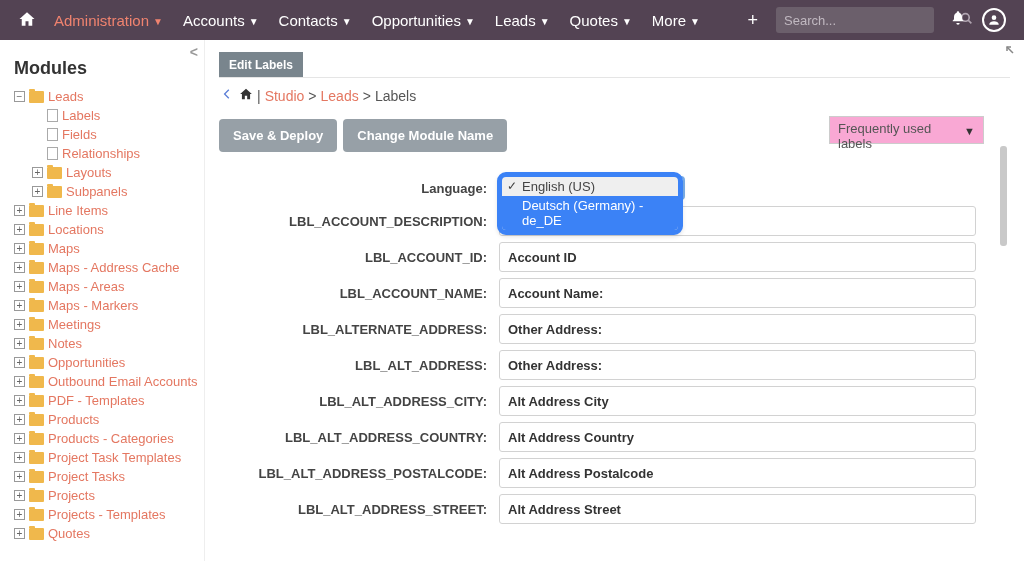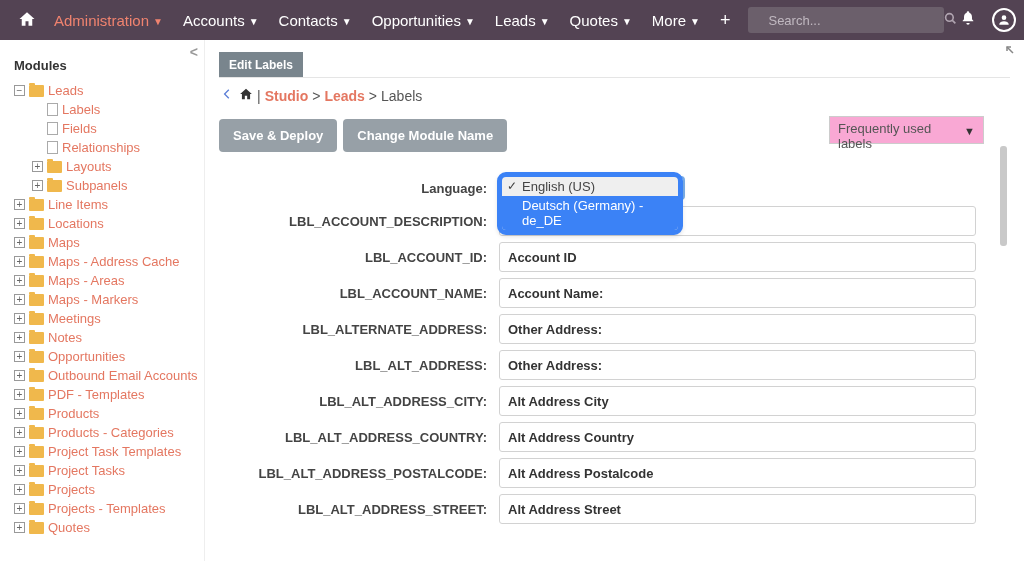--- a/index.html
+++ b/index.html
@@ -7,35 +7,35 @@
 
 
 .topnav { height: 40px; background: #534353; display: flex; align-items: center; padding: 0 10px; color: #fff; }
 .topnav .home-btn { padding: 4px 8px; }
 .topnav .menu { display: flex; align-items: flex-end; }
 .topnav .menu-item { padding: 0 10px; font-size: 15px; color: #fff; cursor: pointer; display: flex; align-items: center; gap: 4px; }
 .topnav .menu-item.active { color: #f0836f; }
 .topnav .caret-down { font-size: 10px; margin-top: 2px; }
 .topnav .spacer { flex: 1; }
 .topnav .plus-btn { padding: 4px 10px; font-size: 18px; color: #fff; }
-.topnav .search-box { background: #6b5f6b; border-radius: 3px; width: 196px; height: 26px; display: flex; align-items: center; padding: 0 20px; margin: 0 8px; }
+.topnav .search-box { background: #6b5f6b; border-radius: 3px; width: 158px; height: 26px; display: flex; align-items: center; padding: 0 8px; margin: 0 8px; }
 .topnav .search-box input { background: transparent; border: none; outline: none; color: #e0e0e0; font-size: 13px; flex: 1; }
 .topnav .search-box input::placeholder { color: #c0b8c0; }
 .topnav .search-box .s-icon { color: #b0a4b0; font-size: 13px; }
 .topnav .bell-btn, .topnav .user-btn { padding: 4px 8px; font-size: 18px; }
 .user-circle { width: 24px; height: 24px; border: 2px solid #fff; border-radius: 50%; display: flex; align-items: center; justify-content: center; }
 .user-circle svg { width: 14px; height: 14px; fill: #fff; }
 .bell-svg { width: 16px; height: 16px; fill: #fff; }
 .home-svg { width: 18px; height: 18px; fill: #fff; }
 
 
 .body-wrap { display: flex; height: calc(100% - 40px); }
 .sidebar { width: 205px; background: #fff; border-right: 1px solid #eee; position: relative; padding-top: 14px; }
 .sidebar .collapse-btn { position: absolute; right: 6px; top: 4px; font-size: 14px; color: #999; cursor: pointer; font-weight: bold; }
-.sidebar-header { font-weight: 700; font-size: 13px; padding: 4px 14px 8px; color: #333; }
+.sidebar-header { font-weight: 700; font-size: 18px; padding: 4px 14px 8px; color: #333; }
 .tree { padding: 0 2px 0 14px; font-size: 13px; overflow-y: auto; height: calc(100% - 46px); }
 .tree-row { display: flex; align-items: center; gap: 4px; padding: 2px 0; cursor: pointer; white-space: nowrap; }
 .tree-row .expander { width: 11px; height: 11px; border: 1px solid #999; display: inline-flex; align-items: center; justify-content: center; font-size: 10px; line-height: 1; color: #666; cursor: pointer; flex-shrink: 0; background: #fff; }
 .tree-row .expander-spacer { width: 11px; display: inline-block; flex-shrink: 0; }
 .tree-row .folder-icon { width: 15px; height: 12px; background: #f0b84c; border-radius: 1px; display: inline-block; position: relative; flex-shrink: 0; }
 .tree-row .folder-icon::before { content: ""; position: absolute; top: -2px; left: 0; width: 6px; height: 2px; background: #f0b84c; border-radius: 1px 1px 0 0; }
 .tree-row .file-icon { width: 11px; height: 13px; background: #fff; border: 1px solid #aaa; display: inline-block; flex-shrink: 0; }
 .tree-row .label { color: #e47761; }
 .tree-child { padding-left: 18px; }
 
@@ -43,21 +43,21 @@
 .main { flex: 1; background: #fff; padding: 12px 14px; position: relative; overflow: hidden; }
 .tool-handle { position: absolute; right: 4px; top: 6px; width: 14px; height: 14px; font-size: 12px; color: #888; }
 .main-scroll { position: absolute; right: 3px; top: 30px; width: 7px; height: 500px; background: transparent; }
 .main-scroll .thumb { position: absolute; top: 38px; width: 7px; height: 100px; background: #c9c9c9; border-radius: 3px; }
 .tab-chip { background: #79858d; color: #fff; padding: 6px 10px; font-size: 12px; font-weight: 600; display: inline-block; }
 .main-body { border-top: 1px solid #e5e5e5; margin-top: -1px; padding-top: 8px; padding-right: 24px; height: 490px; overflow-y: auto; position: relative; }
 .breadcrumb { display: flex; align-items: center; gap: 4px; font-size: 14px; margin-bottom: 14px; }
 .breadcrumb .back-svg { width: 16px; height: 16px; fill: #5b7ed7; }
 .breadcrumb .bhome-svg { width: 14px; height: 14px; fill: #333; }
 .breadcrumb .sep, .breadcrumb .static { color: #555; }
-.breadcrumb .link { color: #e47761; cursor: pointer; font-weight: bold; }
+.breadcrumb .link { color: #e47761; cursor: pointer; }
 .btn-row { display: flex; gap: 6px; margin-bottom: 24px; }
 .btn-grey { background: #97a0a7; color: #fff; border: none; padding: 9px 14px; border-radius: 4px; font-size: 13px; font-weight: 600; cursor: pointer; }
 .filter-select { position: absolute; right: 26px; top: 38px; width: 155px; height: 28px; border: 1px solid #ccc; background: #f9a8d4; padding: 4px 22px 4px 8px; font-size: 13px; color: #555; cursor: pointer; }
 .filter-select .arrow { position: absolute; right: 8px; top: 8px; font-size: 11px; color: #333; }
 
 
 .form-area { padding-right: 10px; }
 .lang-row, .label-row { display: flex; align-items: center; margin-bottom: 6px; }
 .row-label { flex: 0 0 280px; text-align: right; padding-right: 12px; font-size: 13px; font-weight: 700; color: #444; }
 .row-input { flex: 1; }

